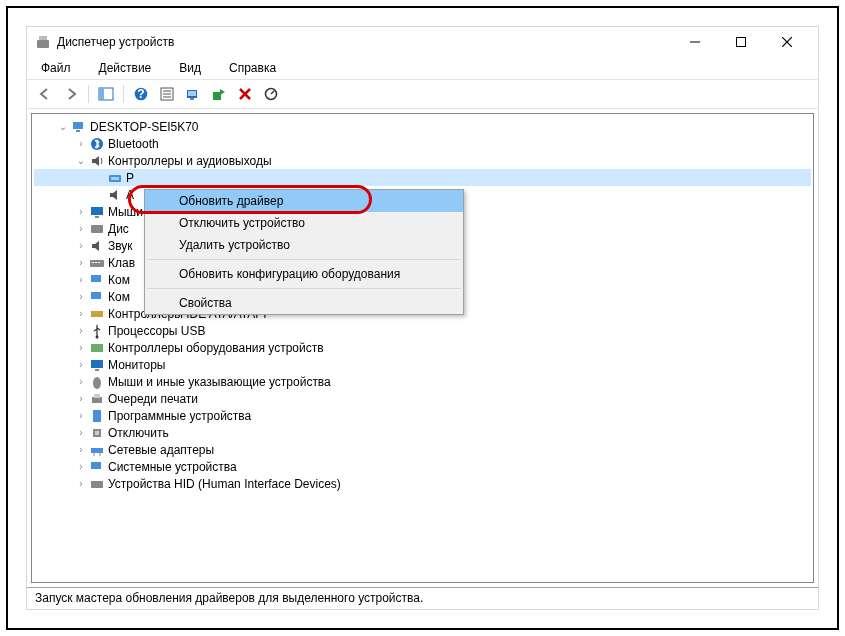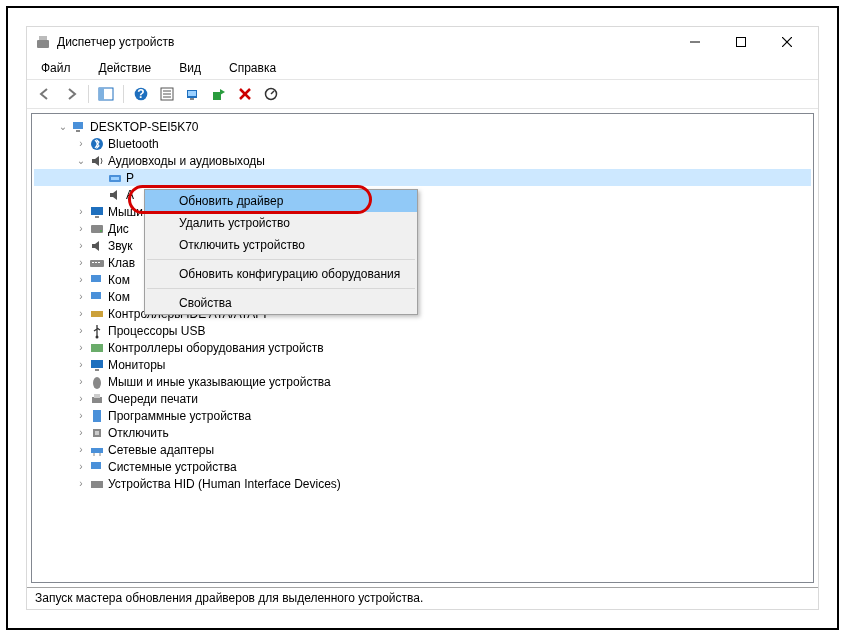--- a/index.html
+++ b/index.html
@@ -19,21 +19,21 @@
     .tree-area { flex: 1; overflow: auto; padding: 4px 2px; border: 1px solid #828790; margin: 4px; position: relative; }
     .tree-row { display: flex; align-items: center; height: 17px; padding-left: 6px; white-space: nowrap; cursor: default; }
     .expander { width: 14px; height: 14px; display: flex; align-items: center; justify-content: center; color: #888; font-size: 10px; cursor: pointer; }
     .node-icon { width: 16px; height: 16px; margin: 0 3px 0 1px; display: flex; align-items: center; justify-content: center; }
     .indent-1 { padding-left: 22px; }
     .indent-2 { padding-left: 40px; }
     .indent-3 { padding-left: 58px; }
     .selected { background: #cde8ff; }
     .statusbar { border-top: 1px solid #a3a3a3; padding: 3px 8px; height: 22px; }
     
-    .context-menu { position: absolute; background: #f0f0f0; border: 1px solid #a0a0a0; box-shadow: 2px 2px 4px rgba(0,0,0,0.25); width: 274px; top: 181px; left: 136px; z-index: 50; }
+    .context-menu { position: absolute; background: #f0f0f0; border: 1px solid #a0a0a0; box-shadow: 2px 2px 4px rgba(0,0,0,0.25); width: 320px; top: 181px; left: 136px; z-index: 50; }
     .ctx-item { padding: 4px 16px 4px 34px; cursor: pointer; }
     .ctx-item.highlight { background: #91c9f7; }
     .ctx-sep { height: 1px; background: #d7d7d7; margin: 3px 2px; }
     .ctx-item.bold { font-weight: normal; }
     
     .red-highlight { position: absolute; border: 3px solid #d40000; border-radius: 18px; top: 177px; left: 120px; width: 244px; height: 29px; z-index: 60; pointer-events: none; }
     
     svg { display: block; }
   </style>
 </head>
@@ -159,21 +159,21 @@
       <span>Bluetooth</span>
     </div>
     <div class="tree-row indent-2">
       <span class="expander">⌄</span>
       <span class="node-icon">
             <svg width="16" height="16">
               <path d="M3 6 L6 6 L10 3 L10 13 L6 10 L3 10 Z" fill="#555"></path>
               <path d="M12 5 Q14 8 12 11" fill="none" stroke="#555"></path>
             </svg>
           </span>
-      <span>Аудиовходы и аудиовыходы</span>
+      <span>Контроллеры и аудиовыходы</span>
     </div>
     <div class="tree-row indent-3 selected">
       <span class="expander"></span>
       <span class="node-icon">
             <svg width="16" height="16">
               <rect x="2" y="5" width="12" height="7" rx="1" fill="#4a90d9"></rect>
               <rect x="4" y="7" width="8" height="3" fill="#9cd1ff"></rect>
             </svg>
           </span>
       <span>Р</span>
@@ -354,22 +354,22 @@
   </div>
 
   <div class="statusbar">
     <span>Запуск мастера обновления драйверов для выделенного устройства.</span>
   </div>
 
 </div>
 
 <div class="context-menu">
   <div class="ctx-item highlight">Обновить драйвер</div>
+  <div class="ctx-item">Отключить устройство</div>
   <div class="ctx-item">Удалить устройство</div>
-  <div class="ctx-item">Отключить устройство</div>
   <div class="ctx-sep"></div>
   <div class="ctx-item">Обновить конфигурацию оборудования</div>
   <div class="ctx-sep"></div>
   <div class="ctx-item bold">Свойства</div>
 </div>
 
 <div class="red-highlight"></div>
 
 </div>
 

